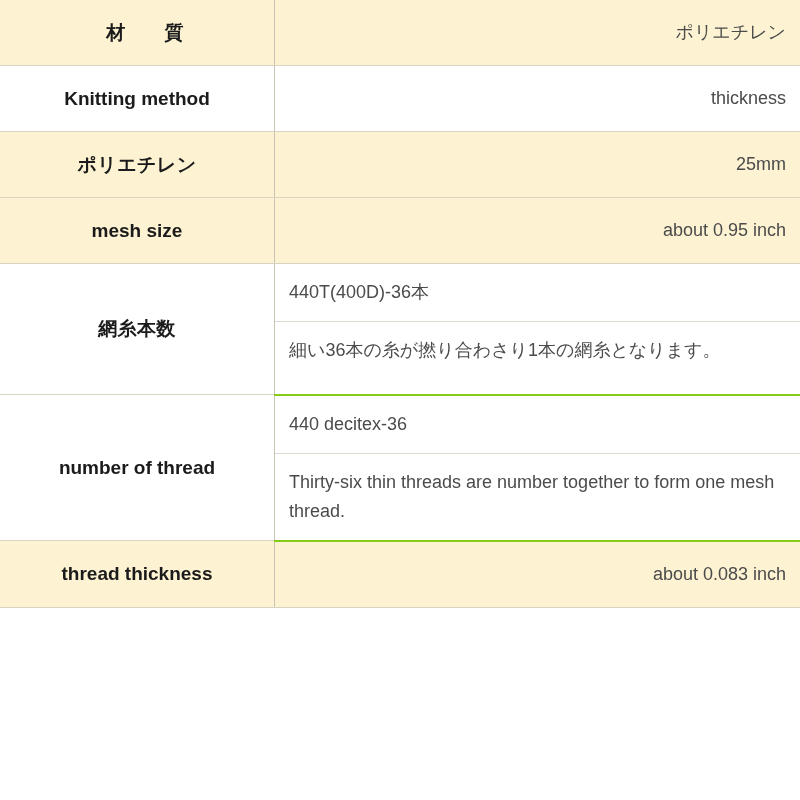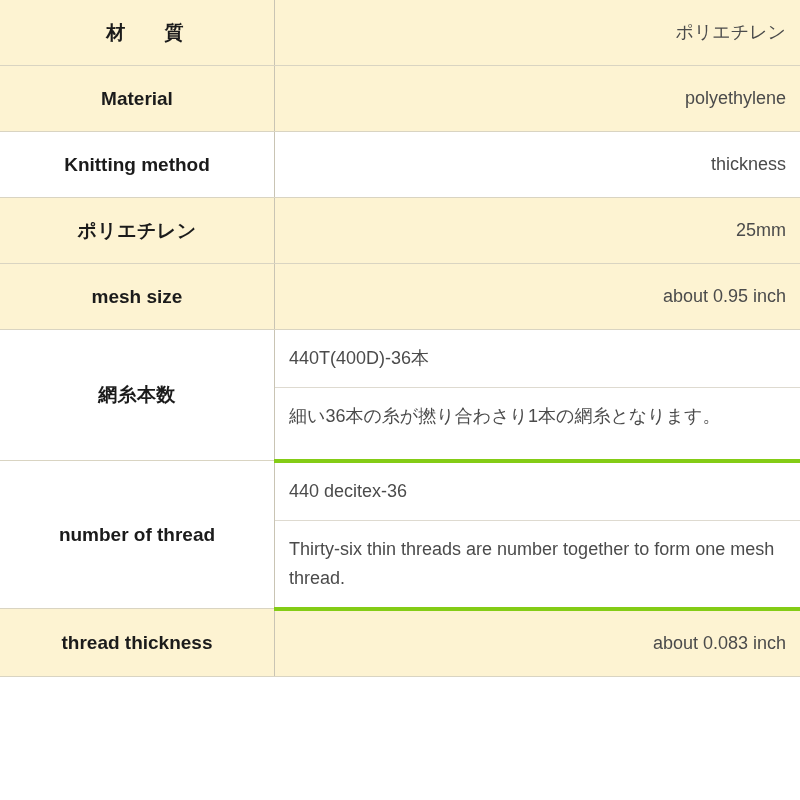--- a/index.html
+++ b/index.html
@@ -58,21 +58,21 @@
     padding: 0 14px;
     border-bottom: 1px solid #d9d4c2;
     line-height: 1.55;
     text-align: right;
   }
 
   
   .value-stack {
     padding: 0;
     vertical-align: top;
-    border-bottom: 4px solid #84cc16;
+    border-bottom: 2px solid #84cc16;
   }
   .value-stack .sub {
     font-size: 18px;
     color: #4b4b4b;
     padding: 14px 14px;
     line-height: 1.62;
     text-align: left;
   }
   .value-stack .sub.top {
     border-bottom: 1px solid #dedad0;
@@ -88,24 +88,20 @@
 <body>
 
 <table class="spec-table">
   <tbody>
 
     <tr class="row-cream row-h-small">
       <th class="label-cell jp jp-wide">材　　質</th>
       <td class="value-cell">ポリエチレン</td>
     </tr>
 
-    <tr class="row-cream row-h-small">
-      <th class="label-cell">Material</th>
-      <td class="value-cell">polyethylene</td>
-    </tr>
 
 
     <tr class="row-white row-h-small">
       <th class="label-cell">Knitting method</th>
       <td class="value-cell">thickness</td>
     </tr>
 
     <tr class="row-cream row-h-small">
       <th class="label-cell jp">ポリエチレン</th>
       <td class="value-cell">25mm</td>

